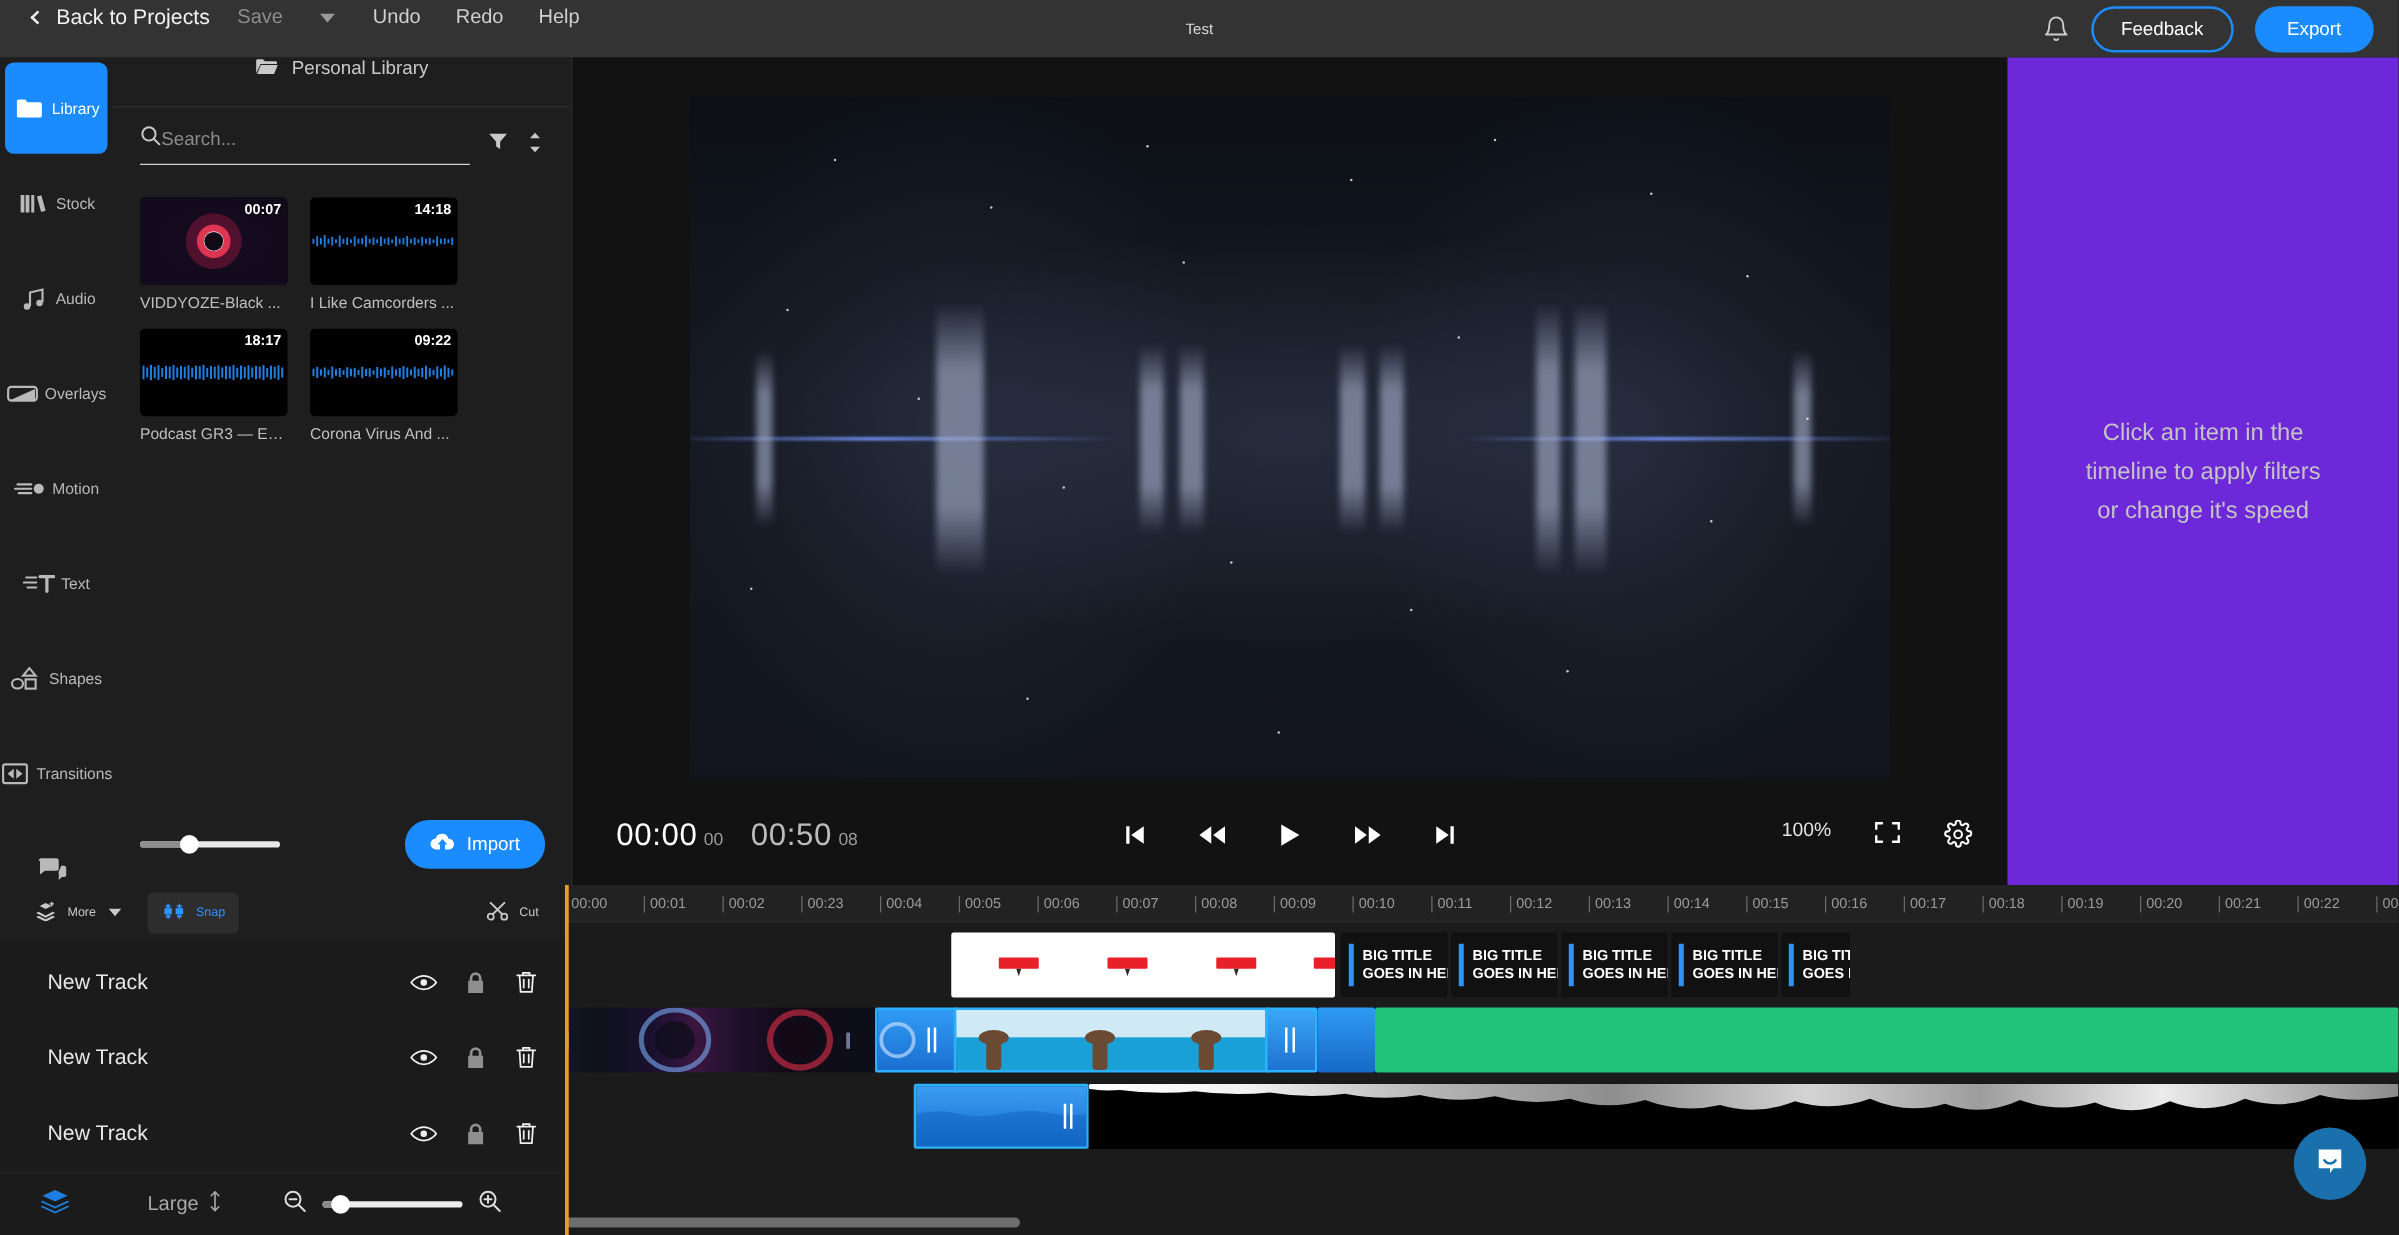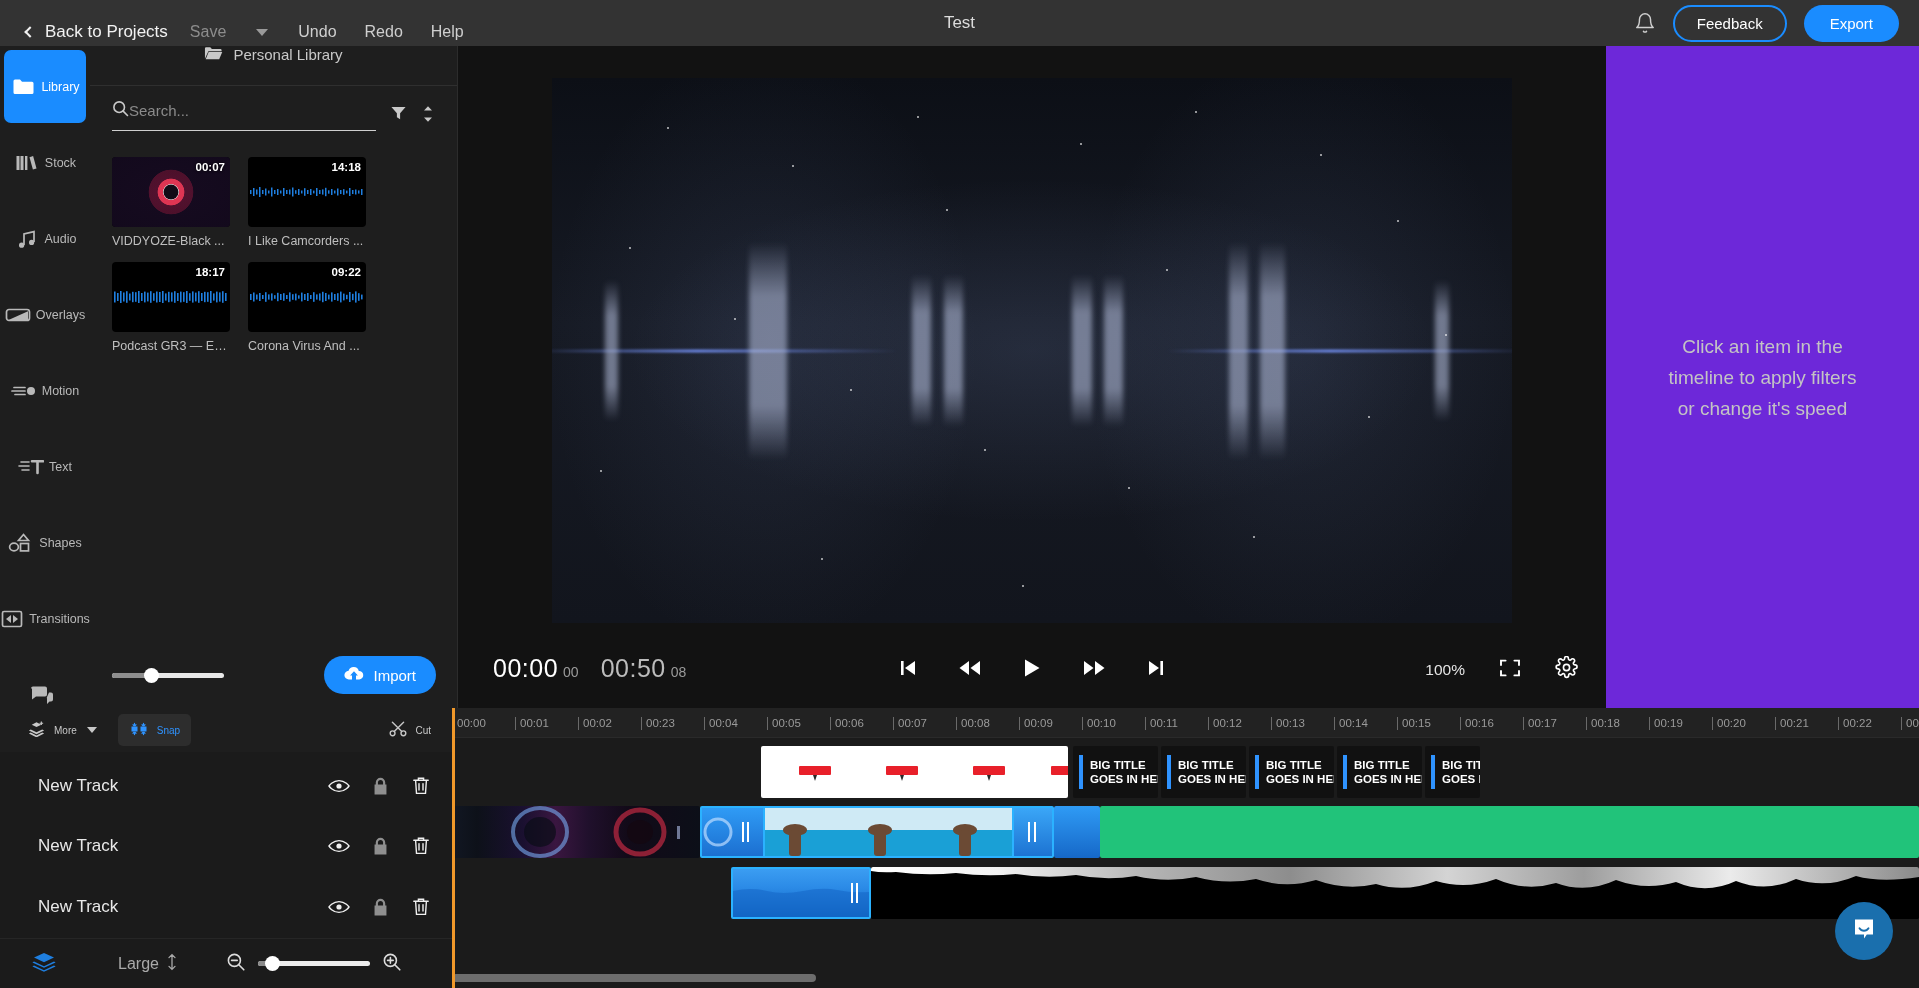--- a/index.html
+++ b/index.html
@@ -10,21 +10,21 @@
     overflow: hidden;
     color: #e6e6e6;
     -webkit-font-smoothing: antialiased;
   }
   .app { position: relative; width: 1919px; height: 988px; }
 
   
   .topbar {
     position: absolute; left: 0; top: 0; width: 1919px; height: 46px;
     background: #333333;
-    display: flex; align-items: flex-end;
+    display: flex; align-items: flex-start;
   }
   .tb-left { display: flex; align-items: center; padding-left: 18px; gap: 0px; }
   .back-btn {
     display: flex; align-items: center; gap: 9px;
     font-size: 17px; color: #f2f2f2; cursor: pointer;
     padding: 4px 8px;
   }
   .chev-left {
     display: inline-block; width: 8px; height: 8px;
     border-left: 2px solid #f2f2f2; border-bottom: 2px solid #f2f2f2;
@@ -36,21 +36,21 @@
   .tb-item.enabled { color: #cfcfcf; }
   .caret-down {
     width: 0; height: 0;
     border-left: 6px solid transparent; border-right: 6px solid transparent;
     border-top: 7px solid #9a9a9a;
     margin: 0 16px; cursor: pointer;
   }
   .tb-title {
     position: absolute; left: 0; right: 0; top: 0; height: 46px;
     display: flex; align-items: center; justify-content: center;
-    font-size: 17px; color: #dcdcdc; pointer-events: none;
+    font-size: 12px; color: #dcdcdc; pointer-events: none;
   }
   .tb-right {
     position: absolute; right: 20px; top: 0; height: 46px;
     display: flex; align-items: center; gap: 17px;
   }
   .bell { width: 22px; height: 22px; cursor: pointer; }
   .btn-feedback {
     border: 2px solid #1a8cff; border-radius: 20px;
     color: #ffffff; background: transparent;
     font-size: 15px; padding: 8px 22px; cursor: pointer;
@@ -176,21 +176,21 @@
   .tc-block { position: absolute; left: 35px; top: 22px; display: flex; align-items: baseline; gap: 22px; }
   .tc { display: flex; align-items: baseline; gap: 5px; }
   .tc .big { font-size: 25px; color: #ffffff; letter-spacing: .5px; }
   .tc .small { font-size: 14px; color: #9b9b9b; }
   .tc.dim .big { color: #bcbcbc; }
   .transport {
     position: absolute; left: 0; right: 0; top: 22px;
     display: flex; align-items: center; justify-content: center; gap: 32px;
   }
   .tbtn { width: 30px; height: 28px; display: flex; align-items: center; justify-content: center; cursor: pointer; }
-  .pv-right { position: absolute; right: 28px; top: 24px; display: flex; align-items: center; gap: 34px; }
+  .pv-right { position: absolute; right: 28px; top: 24px; display: flex; align-items: flex-start; gap: 34px; }
   .zoomlvl { font-size: 15.5px; color: #e4e4e4; cursor: pointer; }
 
   
   .rightpanel {
     position: absolute; left: 1606px; top: 46px; width: 313px; height: 662px;
     background: #6d28d9;
     display: flex; align-items: center; justify-content: center;
   }
   .rp-msg { text-align: center; font-size: 19px; line-height: 31px; color: #c4c4c4; padding: 0 18px; }
 

